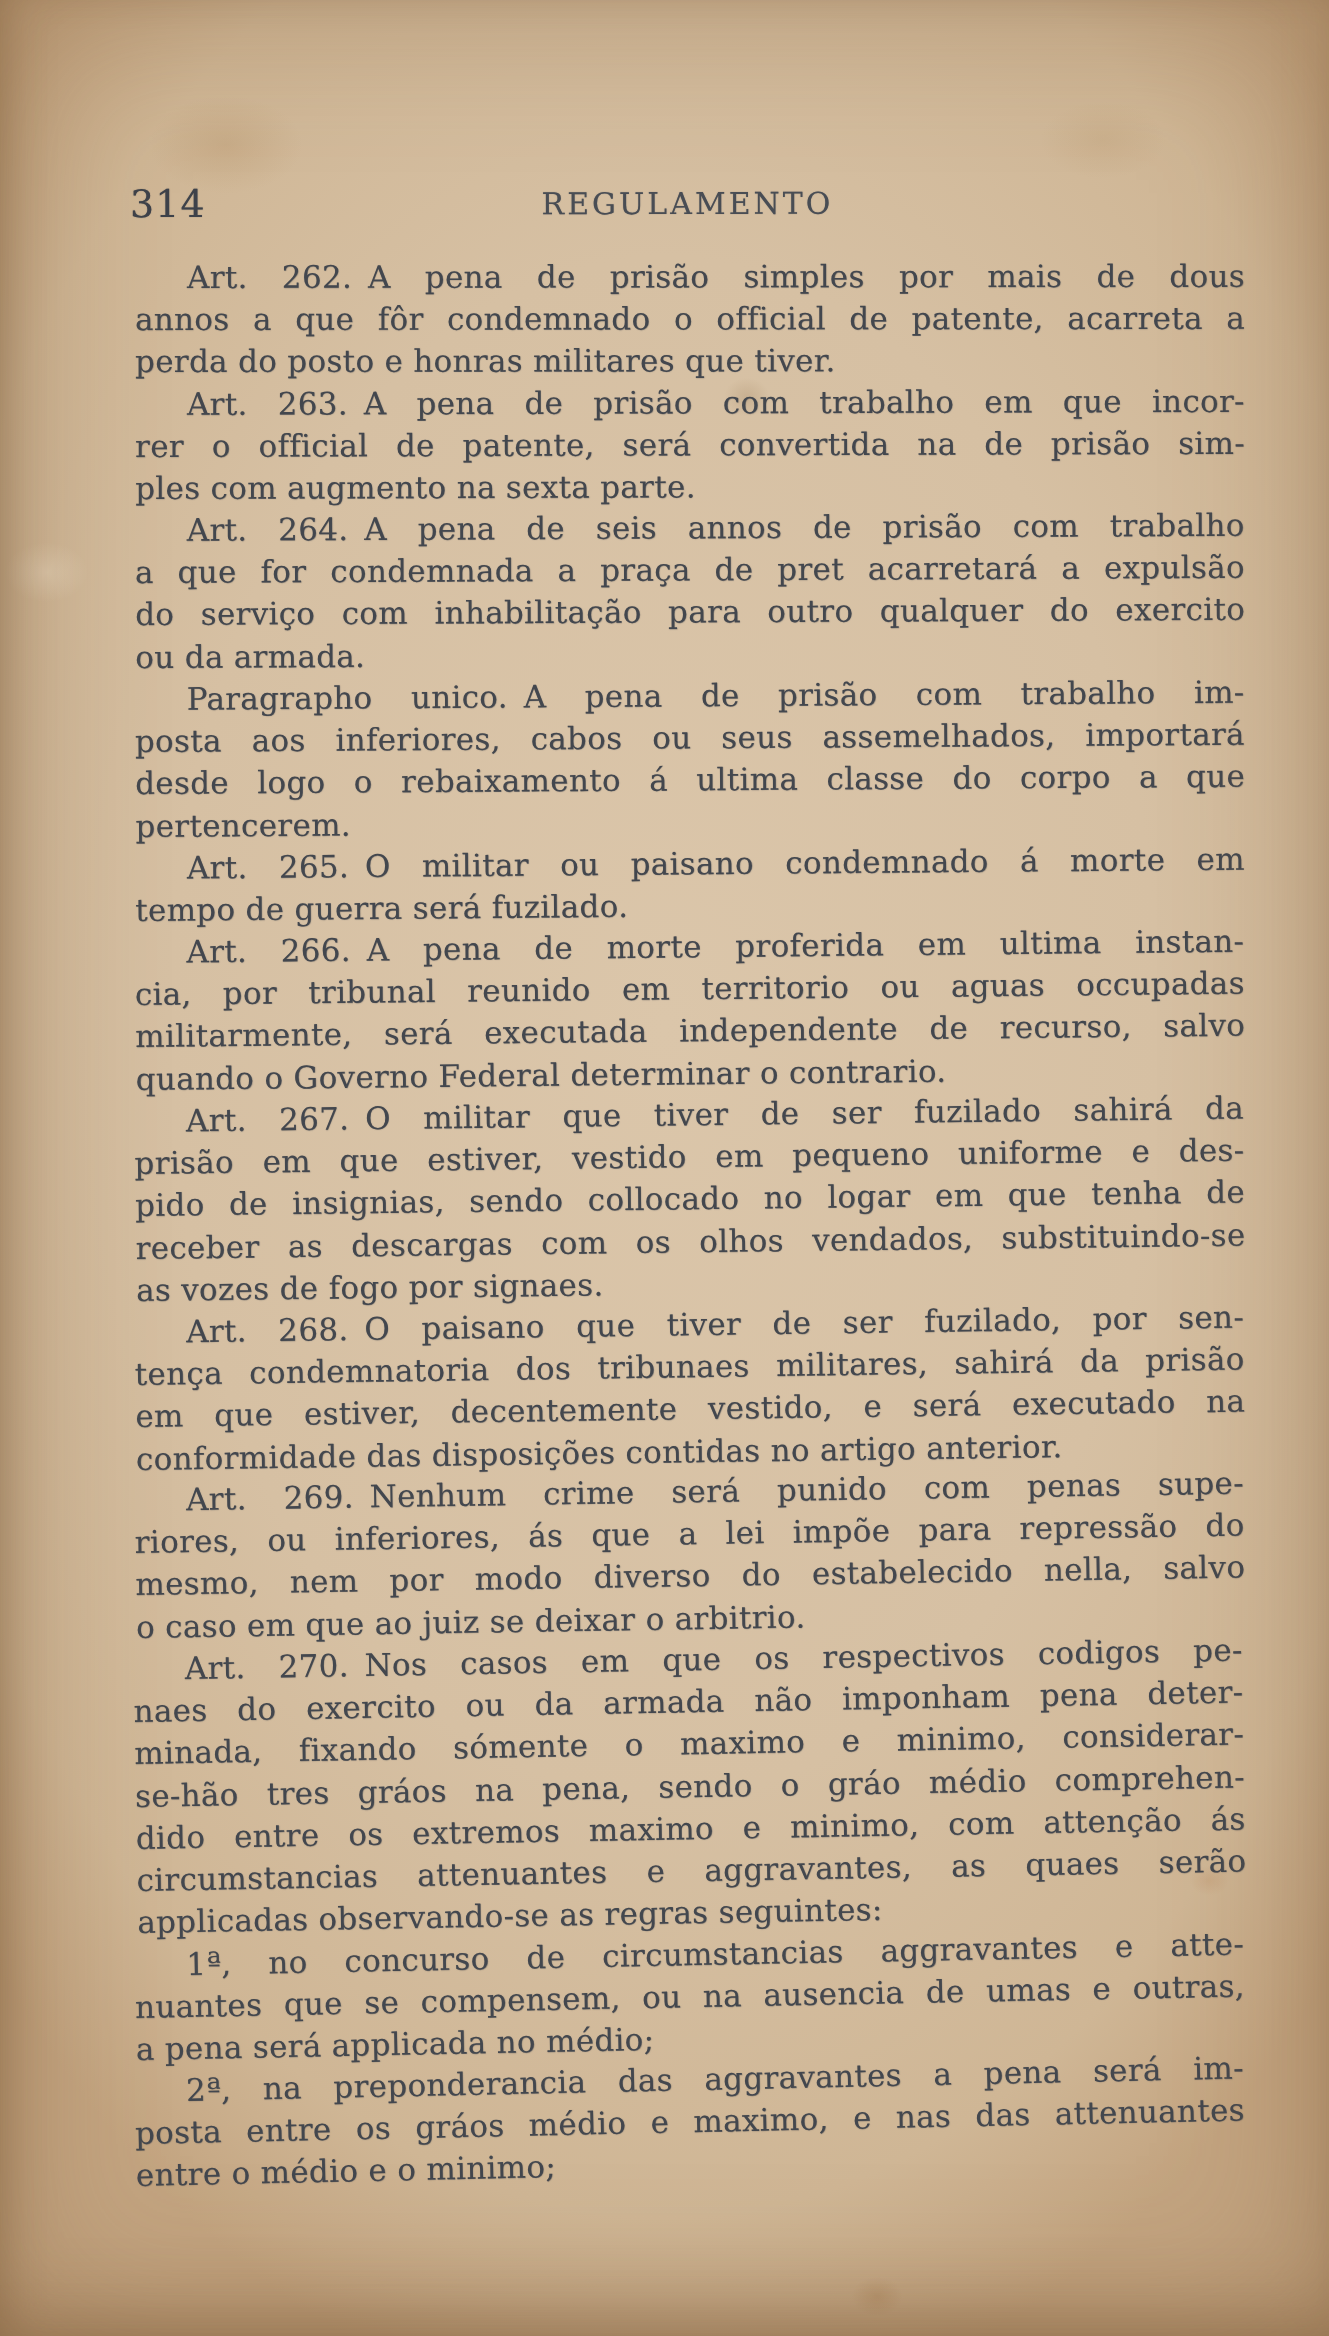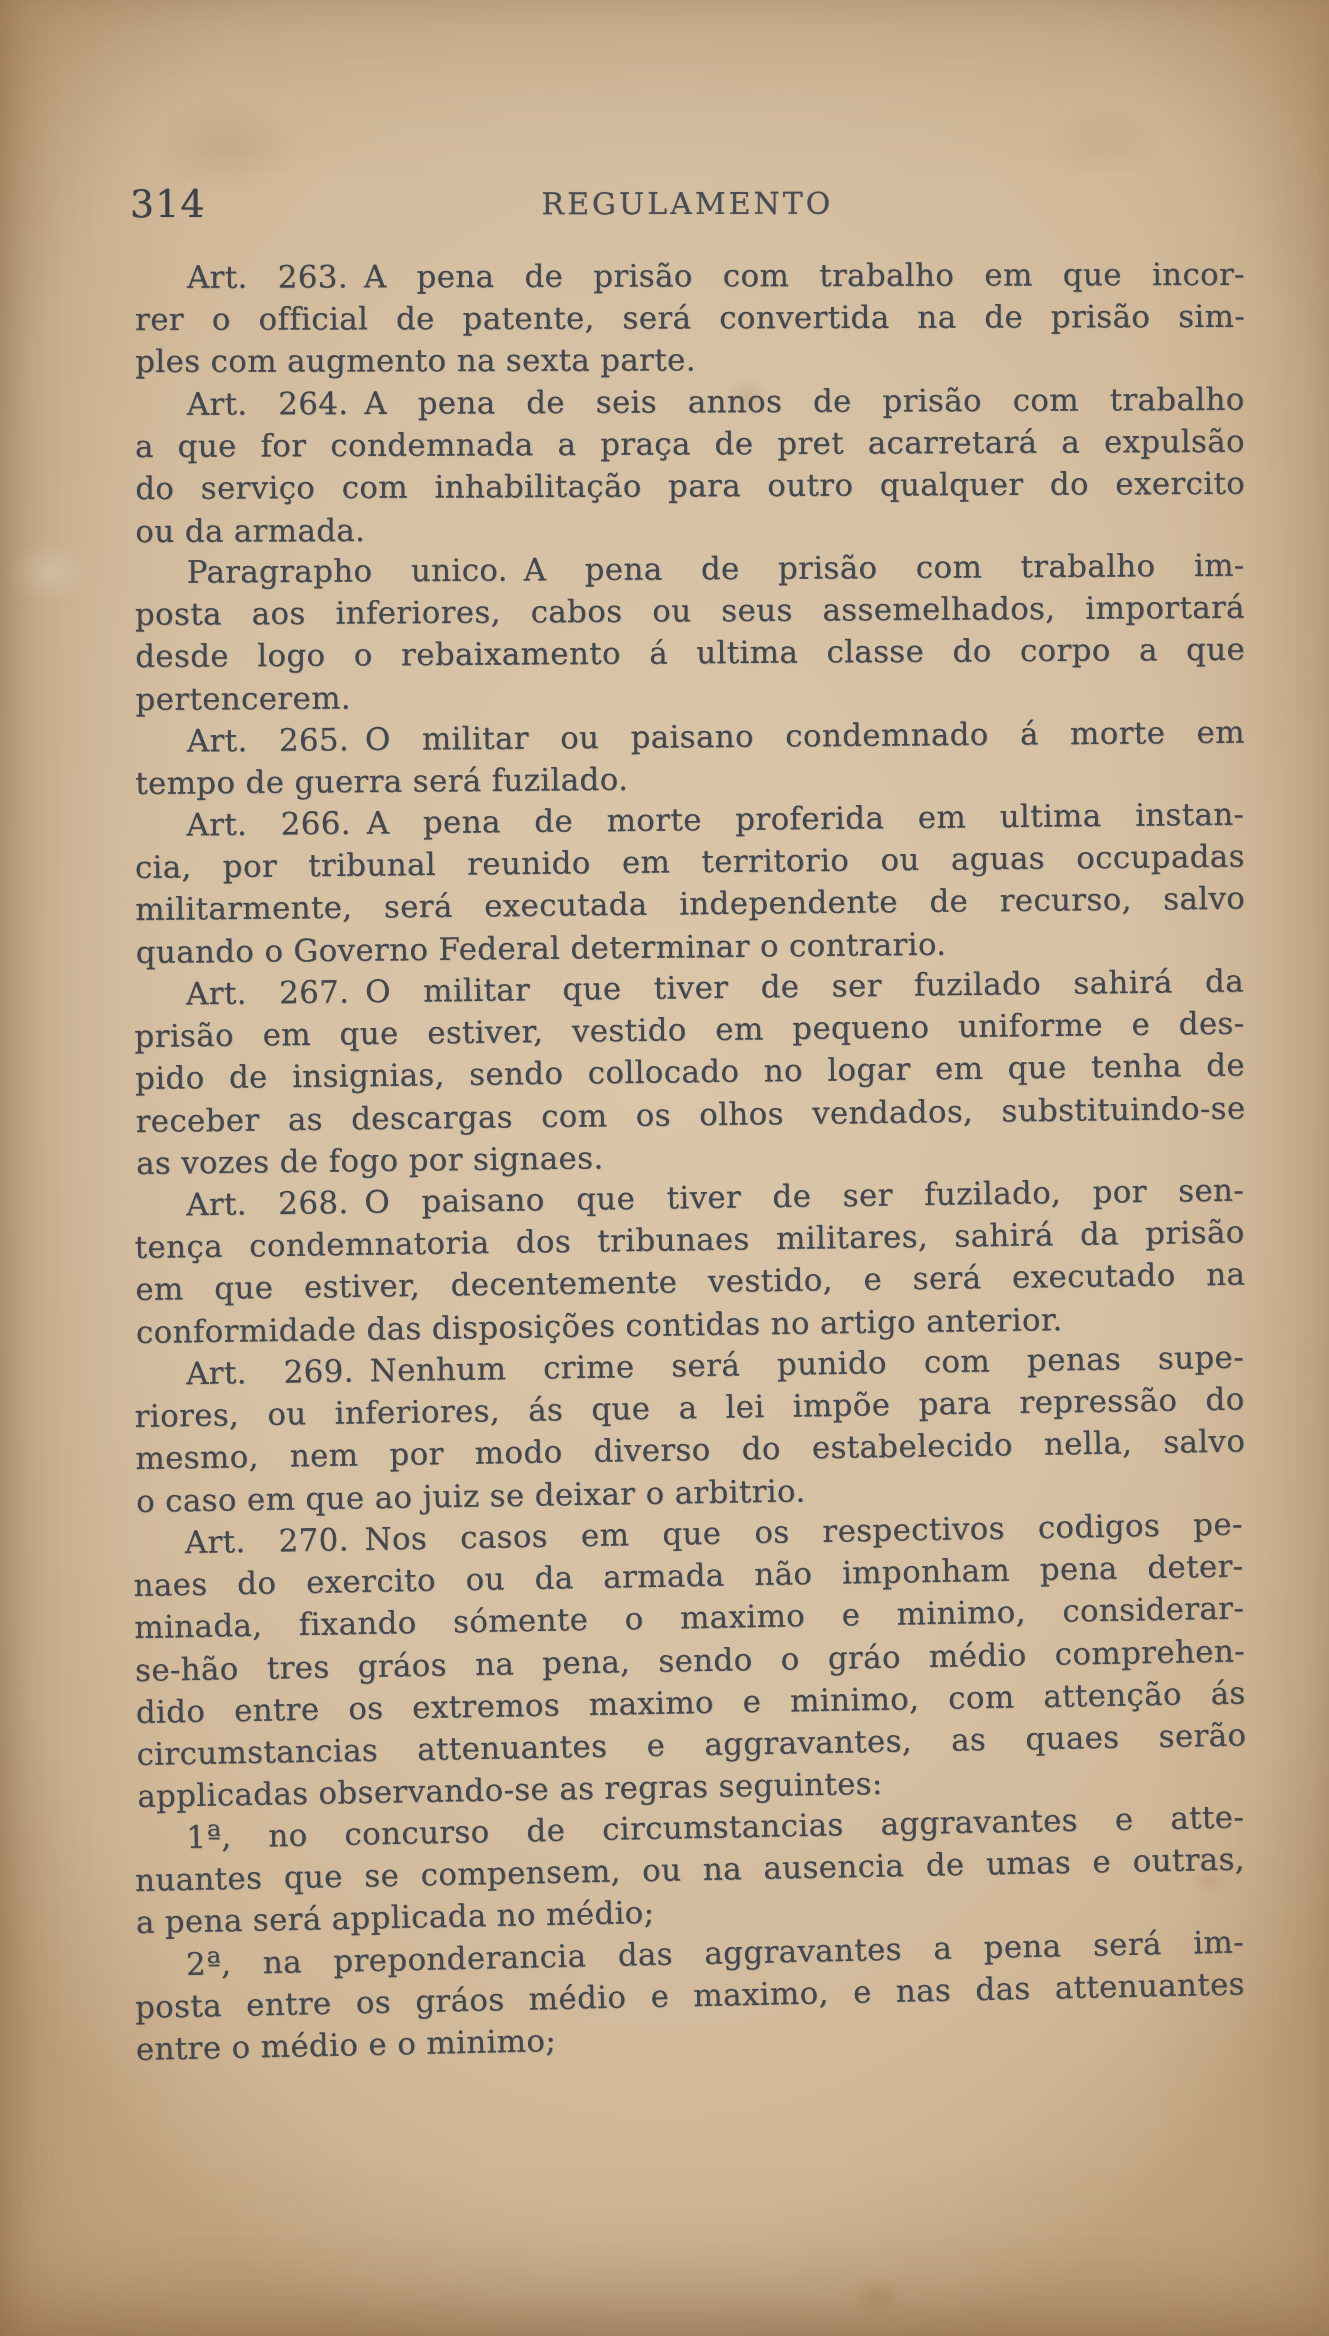--- a/index.html
+++ b/index.html
@@ -108,20 +108,25 @@
 </style>
 </head>
 <body>
 
 <div class="page">
   <div class="header-row">
     <span class="pagenum">314</span>
     <span class="running-title">REGULAMENTO</span>
   </div>
   <div class="body-text" id="body-text">
+      <div class="paragraph" style="transform: rotate(-0.06deg);">
+        <div class="line first">Art. 262. A pena de prisão simples por mais de dous</div>
+        <div class="line">annos a que fôr condemnado o official de patente, acarreta a</div>
+        <div class="line last">perda do posto e honras militares que tiver.</div>
+      </div>
       <div class="paragraph" style="transform: rotate(-0.165deg);">
         <div class="line first">Art. 263. A pena de prisão com trabalho em que incor-</div>
         <div class="line">rer o official de patente, será convertida na de prisão sim-</div>
         <div class="line last">ples com augmento na sexta parte.</div>
       </div>
       <div class="paragraph" style="transform: rotate(-0.27deg);">
         <div class="line first">Art. 264. A pena de seis annos de prisão com trabalho</div>
         <div class="line">a que for condemnada a praça de pret acarretará a expulsão</div>
         <div class="line">do serviço com inhabilitação para outro qualquer do exercito</div>
         <div class="line last">ou da armada.</div>

